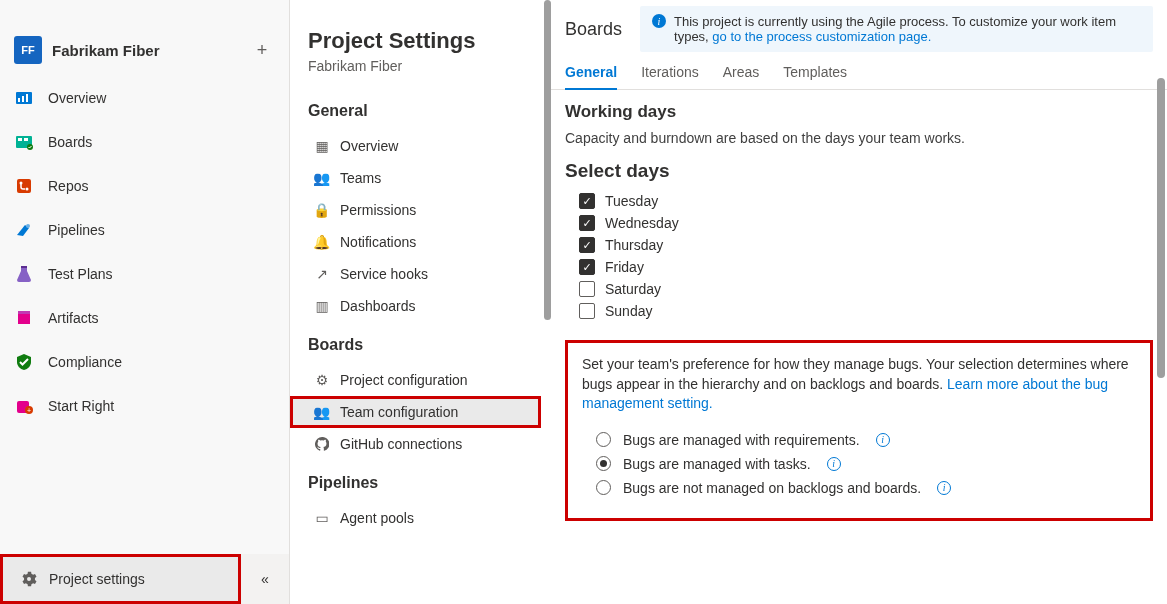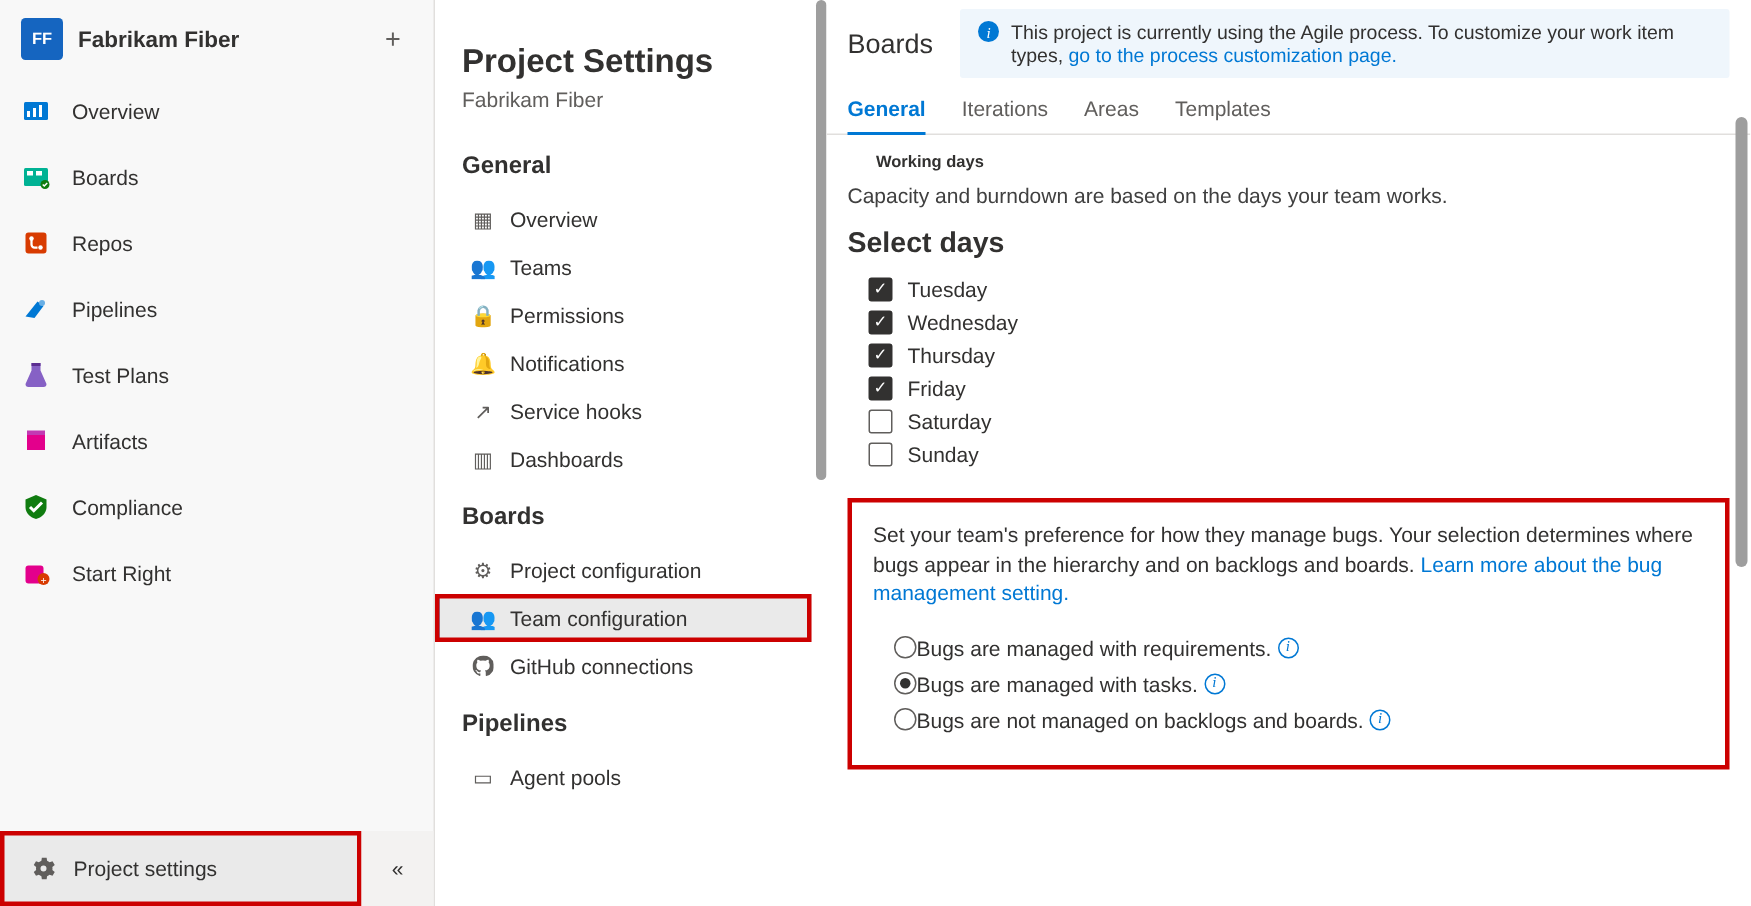--- a/index.html
+++ b/index.html
@@ -1,21 +1,21 @@
 <!DOCTYPE html>
 <html><head>
 <meta charset="utf-8">
 <style>
   * { box-sizing: border-box; margin: 0; padding: 0; }
   body { font-family: "Segoe UI", -apple-system, sans-serif; font-size: 14px; color: #323130; width: 1167px; height: 604px; overflow: hidden; background: #fff; }
   .app { display: flex; height: 604px; }
   
   
   .sidebar-left { width: 290px; background: #f8f8f8; display: flex; flex-direction: column; border-right: 1px solid #e1dfdd; }
-  .project-header { display: flex; align-items: center; padding: 12px 14px; gap: 10px; }
+  .project-header { display: flex; align-items: center; padding: 12px 14px; gap: 10px; margin-top: 24px; }
   .project-tile { width: 28px; height: 28px; background: #1565c0; color: #fff; font-size: 11px; font-weight: 600; display: flex; align-items: center; justify-content: center; border-radius: 3px; }
   .project-name { font-weight: 600; font-size: 15px; flex: 1; }
   .plus-btn { width: 26px; height: 26px; font-size: 18px; color: #605e5c; display: flex; align-items: center; justify-content: center; cursor: pointer; }
   
   .nav-item { display: flex; align-items: center; padding: 12px 14px 12px 14px; gap: 14px; cursor: pointer; font-size: 14px; }
   .nav-icon { width: 20px; height: 20px; display: flex; align-items: center; justify-content: center; flex-shrink: 0; }
   
   .sidebar-footer { margin-top: auto; display: flex; }
   .project-settings-btn { display: flex; align-items: center; gap: 12px; padding: 14px 18px; cursor: pointer; flex: 1; border: 3px solid #c00; background: #eaeaea; }
   .collapse-btn { width: 48px; display: flex; align-items: center; justify-content: center; font-size: 14px; cursor: pointer; background: #f3f2f1; }
@@ -37,32 +37,32 @@
   .boards-label { font-size: 18px; color: #323130; }
   .info-banner { flex: 1; background: #eff6fc; padding: 8px 12px; font-size: 13px; display: flex; gap: 8px; border-radius: 2px; }
   .info-icon { color: #0078d4; flex-shrink: 0; }
   .link { color: #0078d4; cursor: pointer; }
   
   .tabs { display: flex; gap: 24px; padding: 12px 14px 0; border-bottom: 1px solid #e1dfdd; }
   .tab { padding-bottom: 8px; cursor: pointer; color: #605e5c; font-size: 14px; }
   .tab.active { color: #0078d4; font-weight: 600; border-bottom: 2px solid #0078d4; margin-bottom: -1px; }
   
   .content-body { padding: 12px 14px; overflow-y: auto; }
-  .section-title { font-size: 11px; font-weight: 600; margin-bottom: 8px; margin-left: 19px; }
+  .section-title { font-size: 17px; font-weight: 600; margin-bottom: 8px; }
   .section-desc { font-size: 14px; color: #404040; margin-bottom: 14px; }
   .subhead { font-size: 19px; font-weight: 600; margin-bottom: 8px; }
   
   .day-row { display: flex; align-items: center; gap: 10px; padding: 3px 0 3px 14px; font-size: 14px; }
   .chk { width: 16px; height: 16px; border: 1px solid #605e5c; border-radius: 2px; display: flex; align-items: center; justify-content: center; cursor: pointer; flex-shrink:0; }
   .chk.checked { background: #323130; border-color: #323130; color: #fff; }
   .chk.checked::after { content: "✓"; font-size: 11px; line-height: 1; }
   
   .bugs-box { border: 3px solid #c00; padding: 12px 14px 18px; margin-top: 18px; }
   .bugs-desc { font-size: 14px; margin-bottom: 14px; line-height: 1.4; }
-  .radio-row { display: flex; align-items: center; gap: 0; padding: 4px 0 4px 14px; font-size: 14px; }
+  .radio-row { display: flex; align-items: center; gap: 12px; padding: 4px 0 4px 14px; font-size: 14px; }
   .radio { width: 15px; height: 15px; border: 1px solid #605e5c; border-radius: 50%; display: flex; align-items: center; justify-content: center; cursor: pointer; flex-shrink:0; }
   .radio.checked::after { content: ""; width: 7px; height: 7px; background: #323130; border-radius: 50%; }
   .info-ic { width: 14px; height: 14px; border: 1px solid #0078d4; border-radius: 50%; color: #0078d4; font-size: 10px; display: inline-flex; align-items: center; justify-content: center; cursor: pointer; margin-left: 4px; font-style: italic; font-family: serif;}
   .info-ic::after { content: "i"; }
 </style>
 </head>
 <body>
 
 <div class="app">
 

